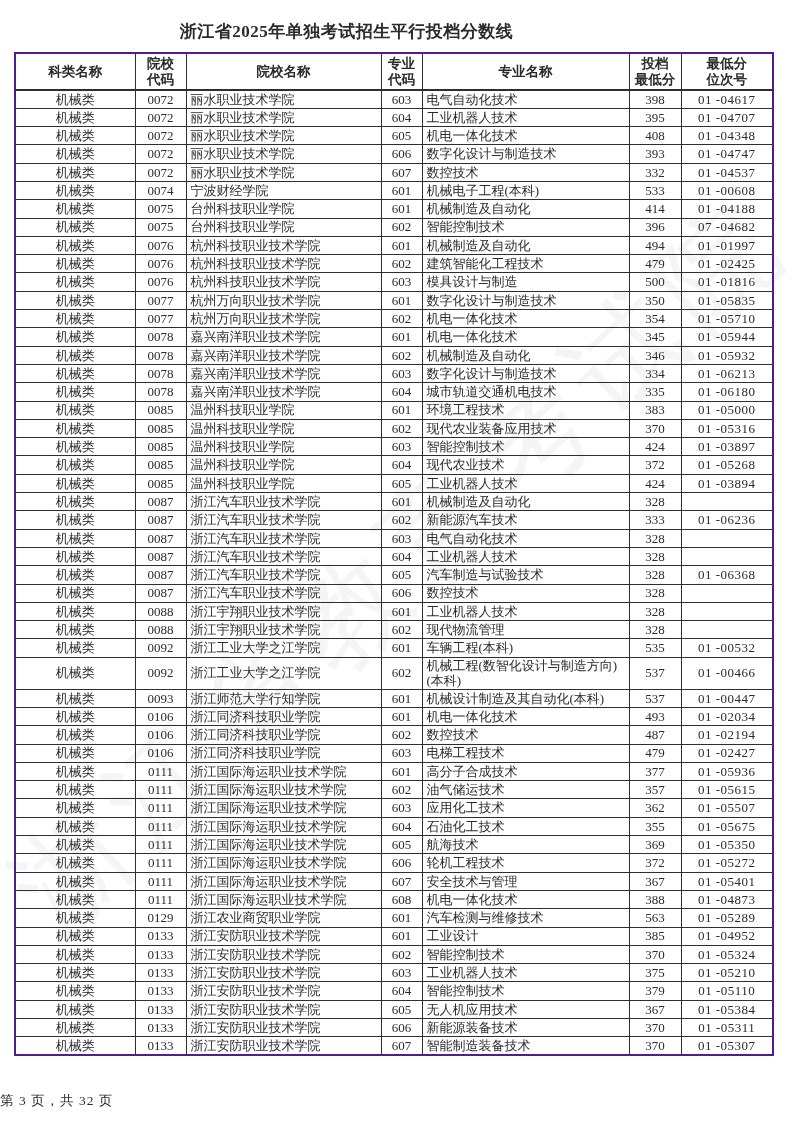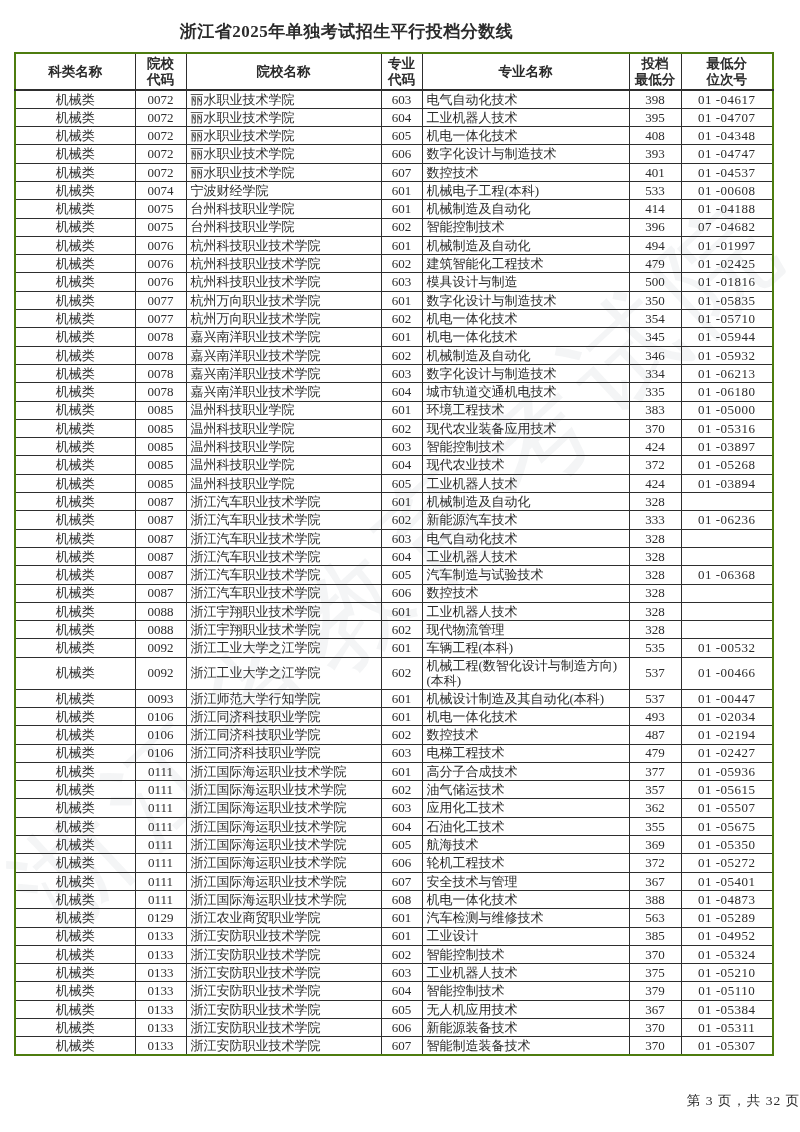--- a/index.html
+++ b/index.html
@@ -44,32 +44,32 @@
     overflow: hidden;
   }
   .score-table thead th {
     height: 35px;
     font-size: 13.5px;
     font-weight: bold;
     white-space: pre-line;
     line-height: 16px;
     border-bottom-width: 2px;
   }
-  .score-table { border: 2px solid #4d7c0f; font-family: Liberation Serif, serif; }
+  .score-table { border: 2px solid #4c1d95; font-family: Liberation Serif, serif; }
   .score-table tbody tr { height: 18.3px; }
   .score-table tbody td { line-height: 15.5px; }
   .score-table tbody td:nth-child(3),
   .score-table tbody td:nth-child(5) {
     text-align: left;
     padding-left: 4px;
   }
   .score-table tbody td:nth-child(7) { letter-spacing: 0.5px; margin-top: 41px; }
   .page-footer {
     position: absolute; top: 1092px; left: 0; width: 800px;
-    text-align: right;
+    text-align: left;
     font-size: 13.5px;
     letter-spacing: 1px;
     z-index: 2;
   }
 </style>
 </head>
 <body>
 
 <div class="page">
 
@@ -138,21 +138,21 @@
           <td>数字化设计与制造技术</td>
           <td>393</td>
           <td>01 -04747</td>
         </tr>
         <tr>
           <td>机械类</td>
           <td>0072</td>
           <td>丽水职业技术学院</td>
           <td>607</td>
           <td>数控技术</td>
-          <td>401</td>
+          <td>332</td>
           <td>01 -04537</td>
         </tr>
         <tr>
           <td>机械类</td>
           <td>0074</td>
           <td>宁波财经学院</td>
           <td>601</td>
           <td>机械电子工程(本科)</td>
           <td>533</td>
           <td>01 -00608</td>

